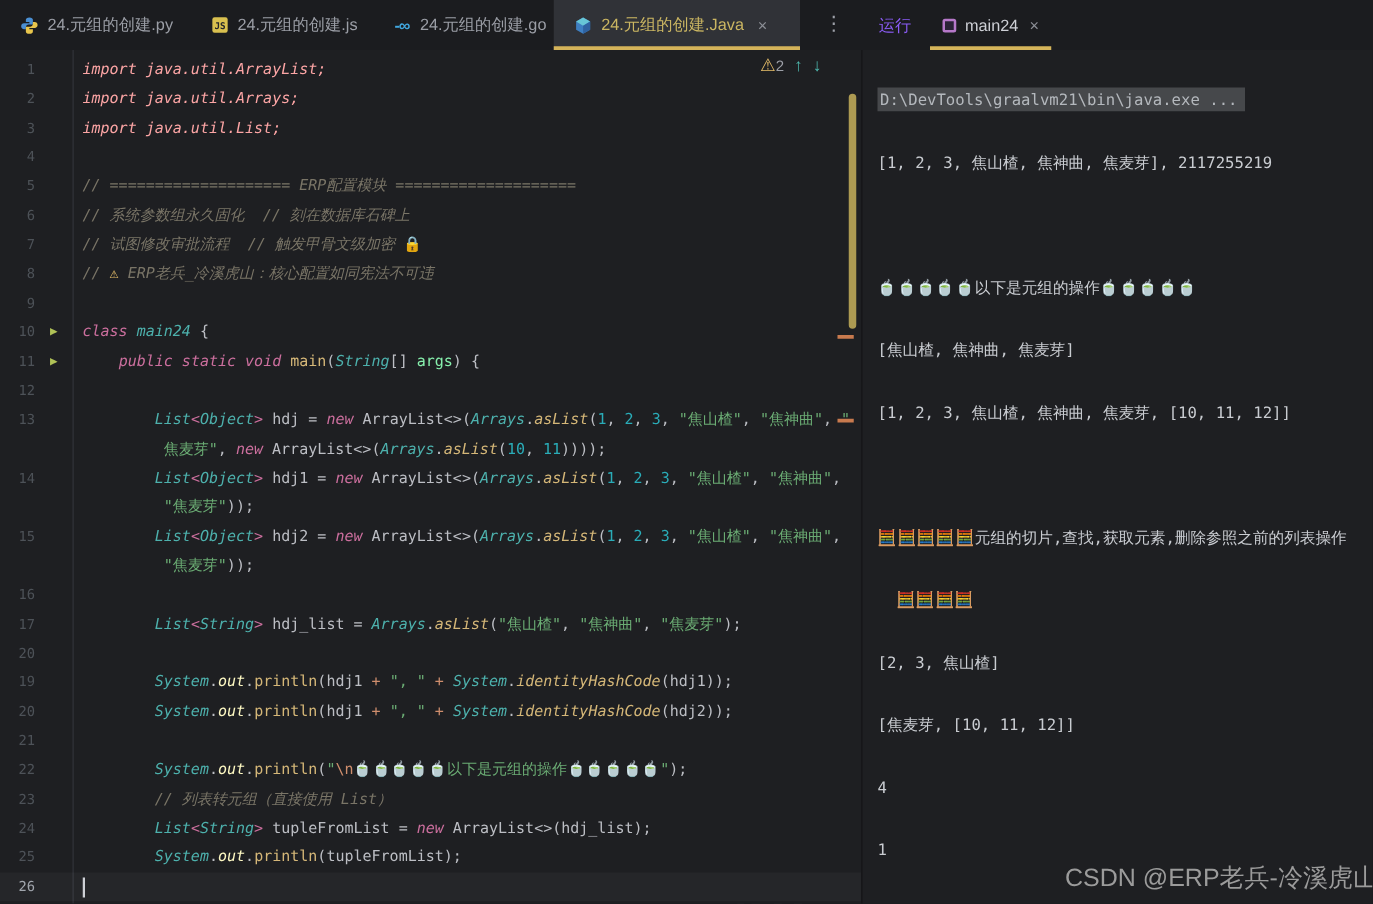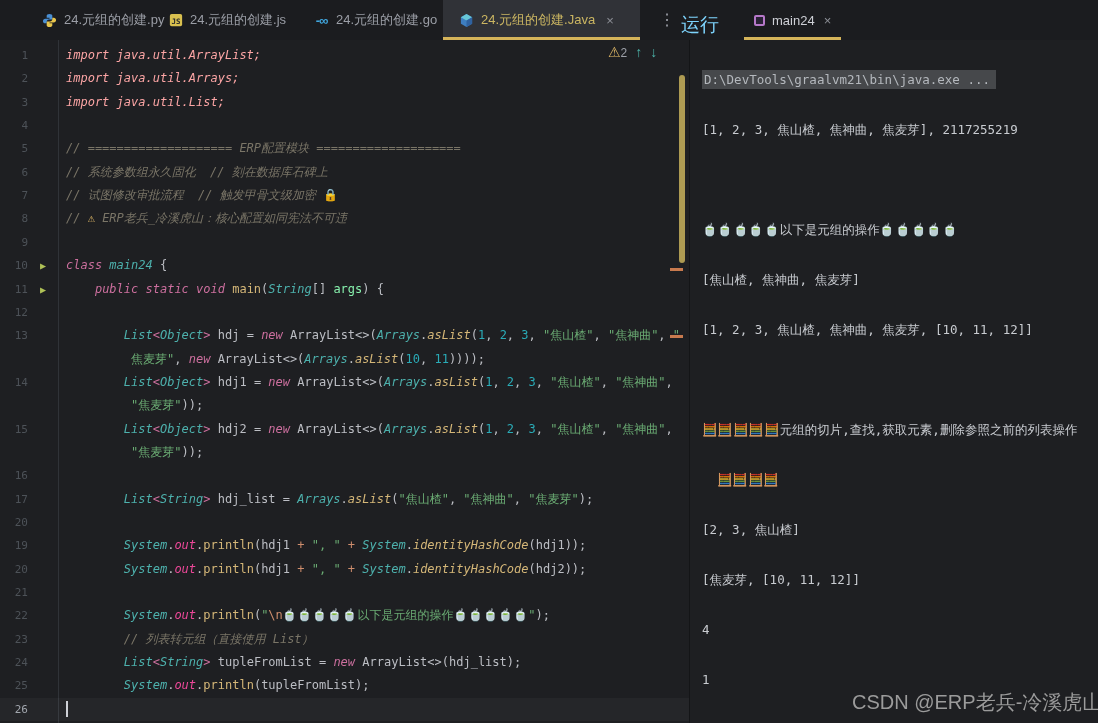--- a/index.html
+++ b/index.html
@@ -14,21 +14,21 @@
   .tab .lbl { font-size:13px; color:#9b9ea6; white-space:nowrap; }
   .tab.active { background:#303237; }
   .tab.active .lbl { color:#cbb662; }
   .tab.active::after { content:""; position:absolute; left:0; right:0; bottom:0; height:3px; background:#d5b45a; }
   .tab .close { color:#8c8f96; font-size:13px; margin-left:4px; cursor:pointer; }
   .ticon { width:15px; height:15px; display:inline-flex; align-items:center; justify-content:center; flex:0 0 auto; }
   .go-glyph { color:#41a8e0; font-weight:bold; font-size:13px; letter-spacing:-1px; }
   .kebab { position:absolute; left:656px; top:8px; width:22px; height:24px; color:#9da0a8;
            font-size:16px; text-align:center; line-height:24px; cursor:pointer; }
 
-  .run-label { position:absolute; left:681px; top:12px; font-size:19px; color:#7dd3fc; }
+  .run-label { position:absolute; left:703px; top:12px; font-size:13px; color:#8b5cf6; }
   .run-tab { position:absolute; left:744px; top:0; height:40px; display:flex; align-items:center;
              gap:7px; padding:0 10px; cursor:pointer; }
   .run-tab::after { content:""; position:absolute; left:0; right:0; bottom:0; height:3px; background:#d5b45a; }
   .run-tab .sq { width:11px; height:11px; border:2px solid #b678c9; border-radius:2px; background:#2a2236; }
   .run-tab .lbl { font-size:13px; color:#ced0d6; }
   .run-tab .close { color:#8c8f96; font-size:13px; margin-left:2px; }
 
   
   .editor { position:absolute; top:40px; left:0; width:689px; height:683px; background:#1e1f22; }
   .gutter-sep { position:absolute; left:58px; top:0; bottom:0; width:1px; background:#303338; }
@@ -43,21 +43,21 @@
 
   .tk-imp  { color:#fca5a5; font-style:italic;text-align:right; }
   .tk-cmt  { color:#7a7567; font-style:italic; }
   .tk-kw   { color:#cc6f9e; font-style:italic; }
   .tk-type { color:#4db1ad; font-style:italic; }
   .tk-gb   { color:#cc6f9e; }
   .tk-var  { color:#bcbec4; }
   .tk-t    { color:#bcbec4; }
   .tk-method { color:#d5b778; }
   .tk-mi   { color:#d5b778; font-style:italic; }
-  .tk-field{ color:#ec4899; font-style:italic; }
+  .tk-field{ color:#fef9c3; font-style:italic; }
   .tk-num  { color:#2aacb8; }
   .tk-str  { color:#6aab73; }
   .tk-op   { color:#cf8e6d; }
   .tk-esc  { color:#cf8e6d; }
   .tk-param{ color:#86efac;text-align:right; }
   .tk-warn { color:#e8bf6a; font-style:normal; }
   .tk-emoji{ font-style:normal; }
 
   .warn-widget { position:absolute; left:608px; top:4px; display:flex; align-items:center; gap:8px;
                  font-size:13px; }
@@ -94,21 +94,21 @@
       <div class="wm" style="left: 520px; top: 260px;">ERP老兵-冷溪虎山</div>
       <div class="wm" style="left: 40px; top: 470px;">ERP老兵-冷溪虎山</div>
       <div class="wm" style="left: 300px; top: 540px;">ERP老兵-冷溪虎山</div>
       <div class="wm" style="left: 560px; top: 640px;">ERP老兵-冷溪虎山</div>
       <div class="wm strong" style="left: 700px; top: 430px;">ERP老兵-冷溪虎山</div>
       <div class="wm" style="left: 860px; top: 590px;">ERP老兵-冷溪虎山</div>
       <div class="wm" style="left: 720px; top: 60px;">ERP老兵-冷溪虎山</div>
     </div>
 
   <div class="tabbar">
-    <div class="tab" style="left:0;width:152px;margin-left:26px;">
+    <div class="tab" style="left:0;width:152px;">
       <span class="ticon">
         <svg viewBox="0 0 16 16" width="15" height="15">
             <path fill="#4a8fd3" d="M8 1C6 1 5 1.8 5 3v2h3v1H3.5C2 6 1 7 1 8.5S2 11 3.5 11H5V9.5C5 8 6 7 7.5 7H11V3c0-1.2-1-2-3-2z"></path>
             <path fill="#e8c54c" d="M8 15c2 0 3-.8 3-2v-2H8v-1h4.5c1.5 0 2.5-1 2.5-2.5S14 5 12.5 5H11v1.5C11 8 10 9 8.5 9H5v4c0 1.2 1 2 3 2z"></path>
           </svg>
       </span>
       <span class="lbl">24.元组的创建.py</span>
     </div>
     <div class="tab" style="left:152px;width:146px;">
       <span class="ticon">

